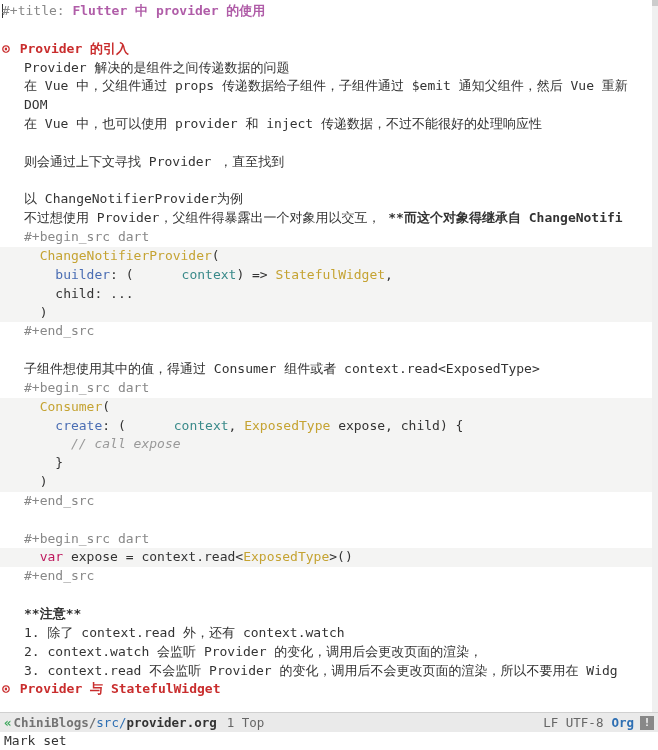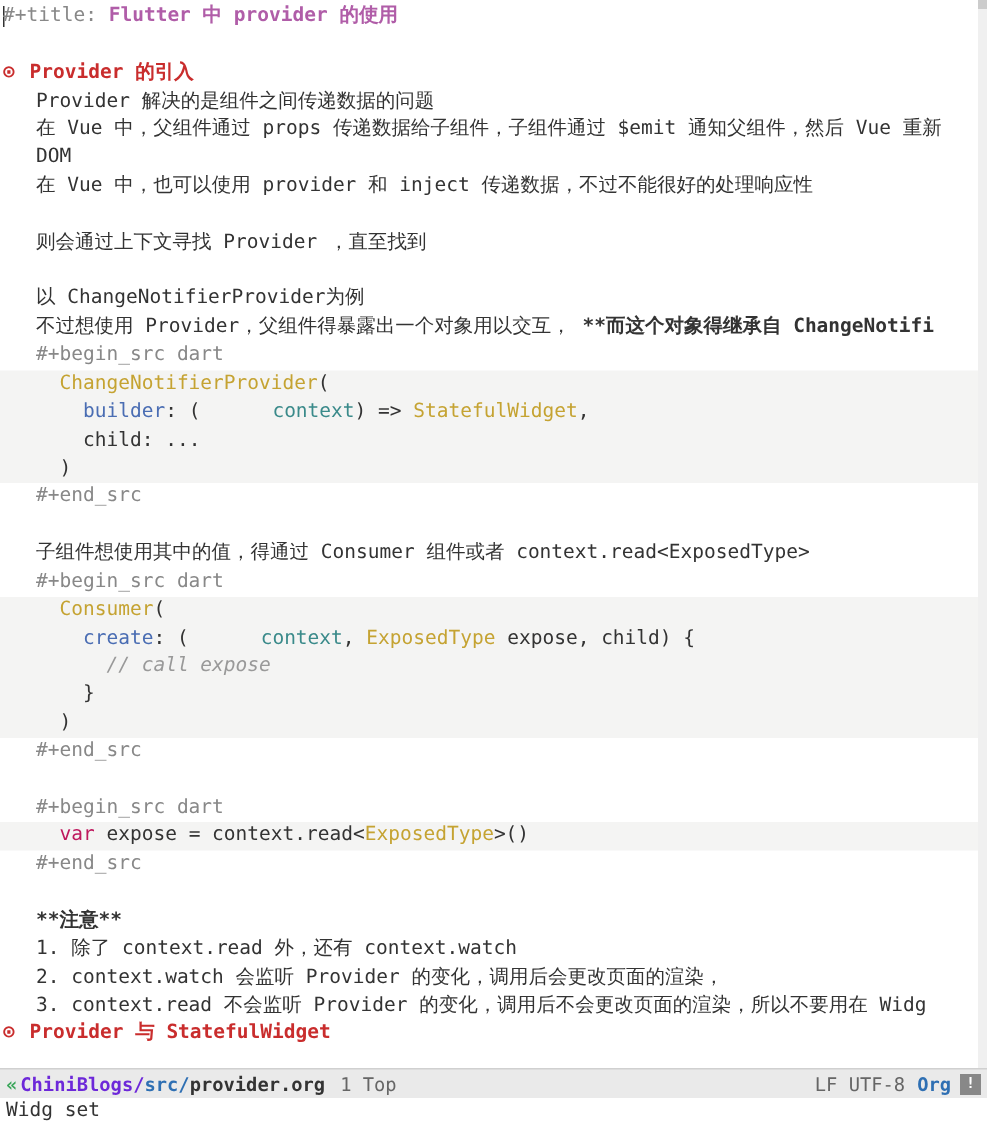--- a/index.html
+++ b/index.html
@@ -51,22 +51,22 @@
       bottom: 18px;
       height: 20px;
       background: #eaeaea;
       border-top: 1px solid #d0d0d0;
       display: flex;
       align-items: center;
       font-size: 12.5px;
       padding: 0 4px;
     }
     .modeline .arrow { color: #3aa65a; font-weight: bold; margin-right: 2px; }
-    .modeline .path1 { color: #6d28d9; font-weight: bold; }
-    .modeline .path2 { color: #2e6fb3; font-weight: bold; }
+    .modeline .path1 { color: #737373; font-weight: bold; }
+    .modeline .path2 { color: #2e6fb3; font-weight: normal; }
     .modeline .file { color: #333; font-weight: bold; }
     .modeline .pos { margin-left: 10px; color: #666; }
     .modeline .spacer { flex: 1; }
     .modeline .enc { color: #666; margin-right: 8px; }
     .modeline .mode { color: #2e6fb3; font-weight: bold; margin-right: 6px; }
     .modeline .flag {
       background: #888; color: #fff;
       width: 14px; height: 14px;
       display: inline-flex; align-items: center; justify-content: center;
       font-size: 10px; font-weight: bold;
@@ -151,13 +151,13 @@
   <span class="path1">ChiniBlogs/</span>
     <span class="path2">src/</span>
     <span class="file">provider.org</span>
   <span class="pos">1 Top</span>
   <span class="spacer"></span>
   <span class="enc">LF UTF-8</span>
   <span class="mode">Org</span>
   <span class="flag">!</span>
 </div>
 
-<div class="minibuffer">Widg set</div>
+<div class="minibuffer">Mark set</div>
 
 </body></html>

